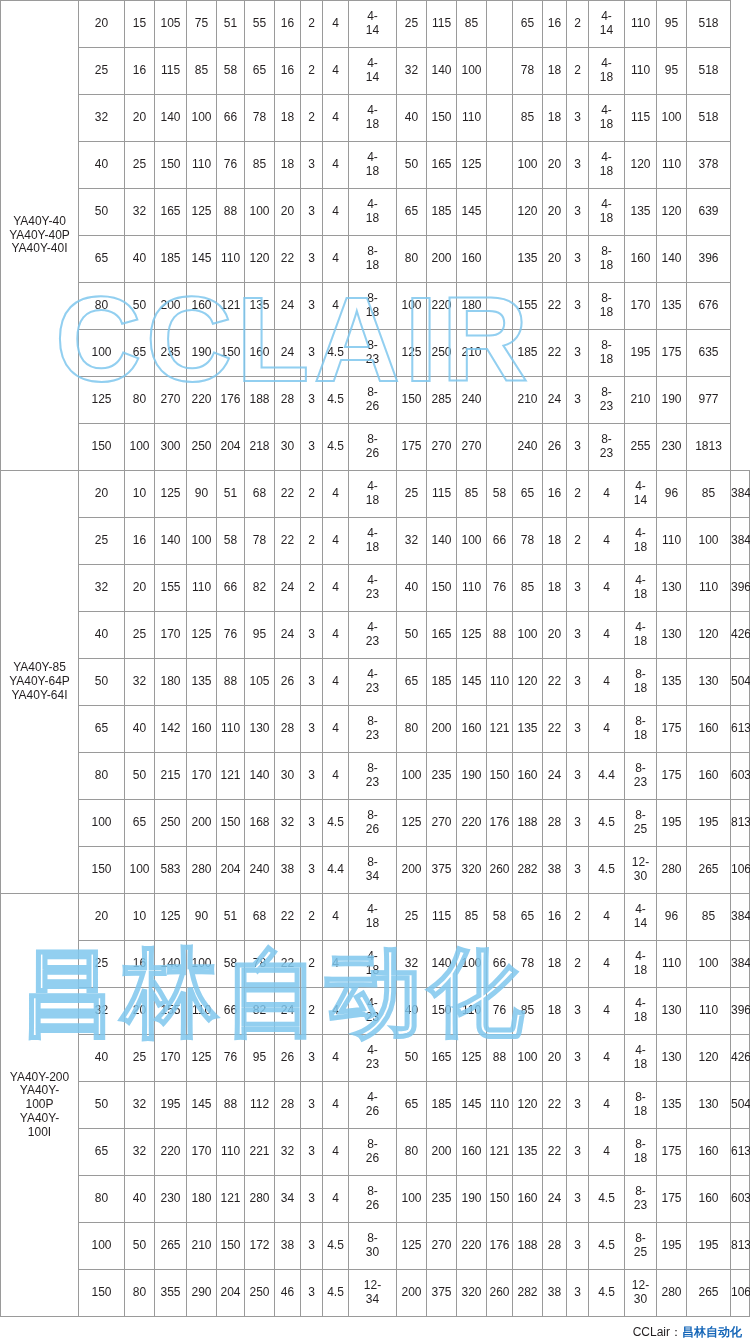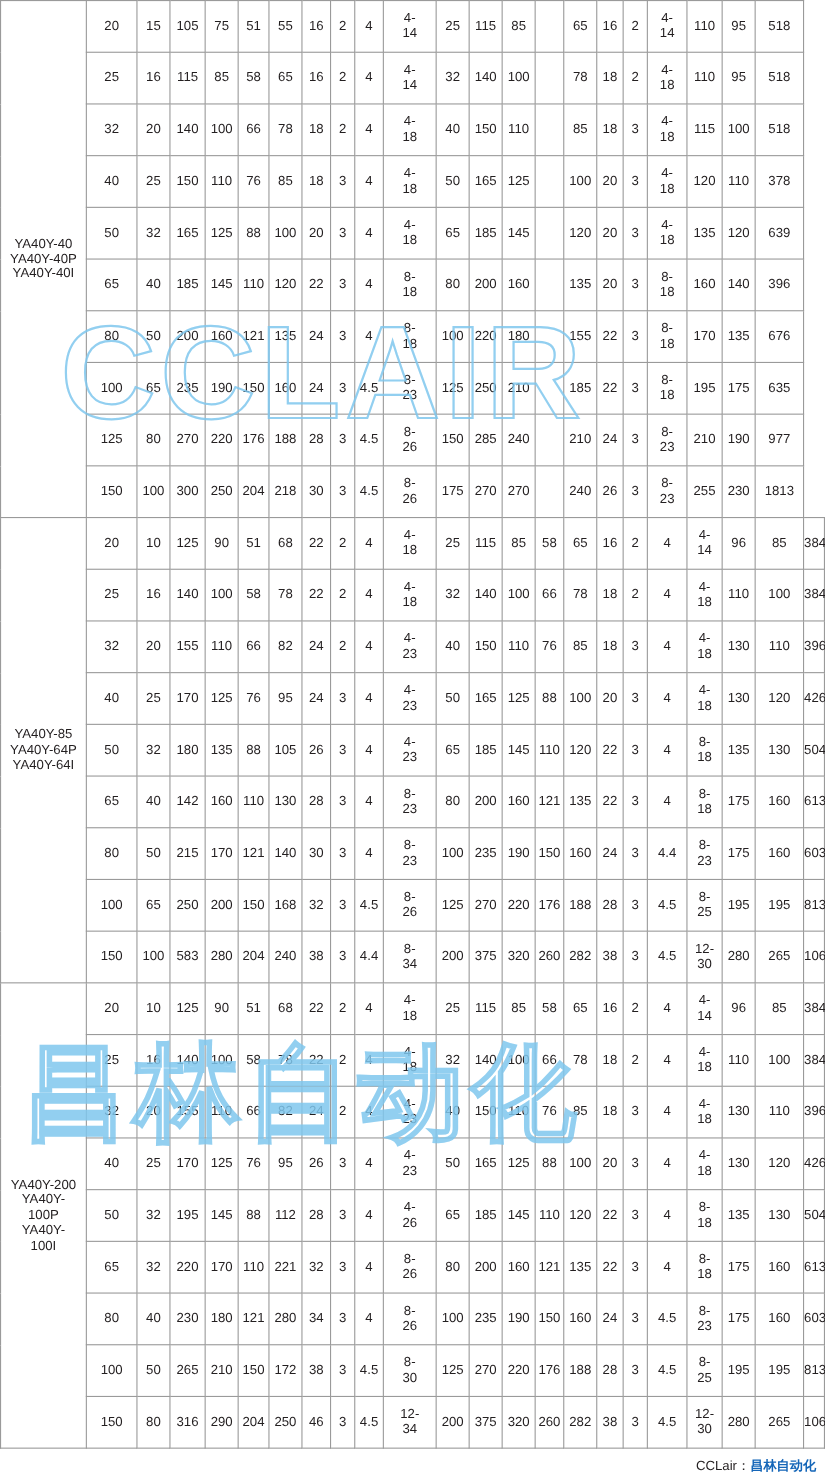--- a/index.html
+++ b/index.html
@@ -821,21 +821,21 @@
         <td>4.5</td>
         <td class="two-line">8-
 25</td>
         <td>195</td>
         <td>195</td>
         <td>813</td>
       </tr>
       <tr style="height: 47px;">
         <td>150</td>
         <td>80</td>
-        <td>316</td>
+        <td>355</td>
         <td>290</td>
         <td>204</td>
         <td>250</td>
         <td>46</td>
         <td>3</td>
         <td>4.5</td>
         <td class="two-line">12-
 34</td>
         <td>200</td>
         <td>375</td>

